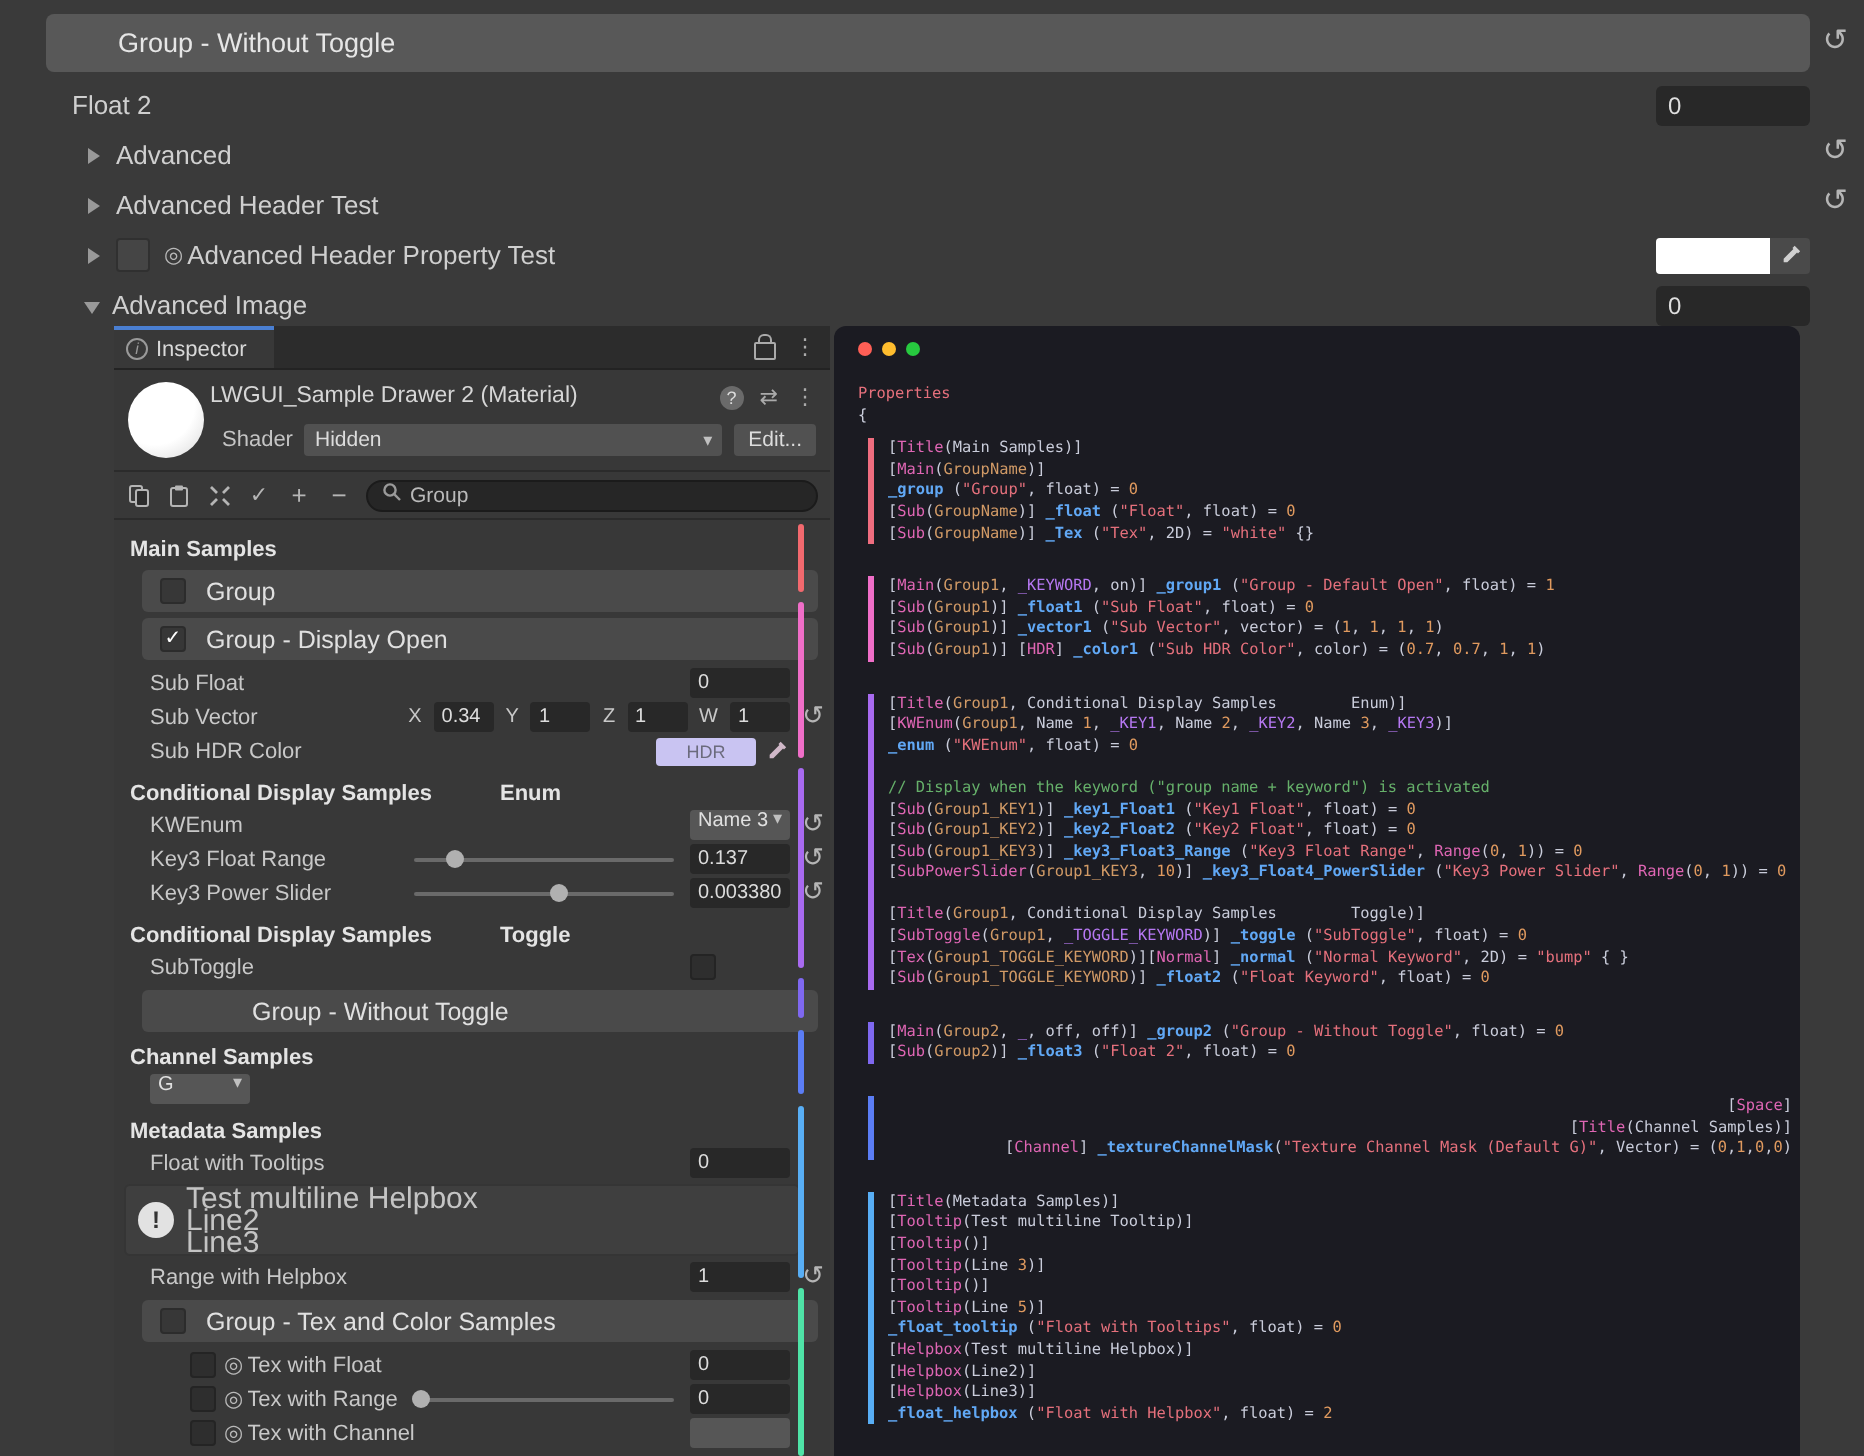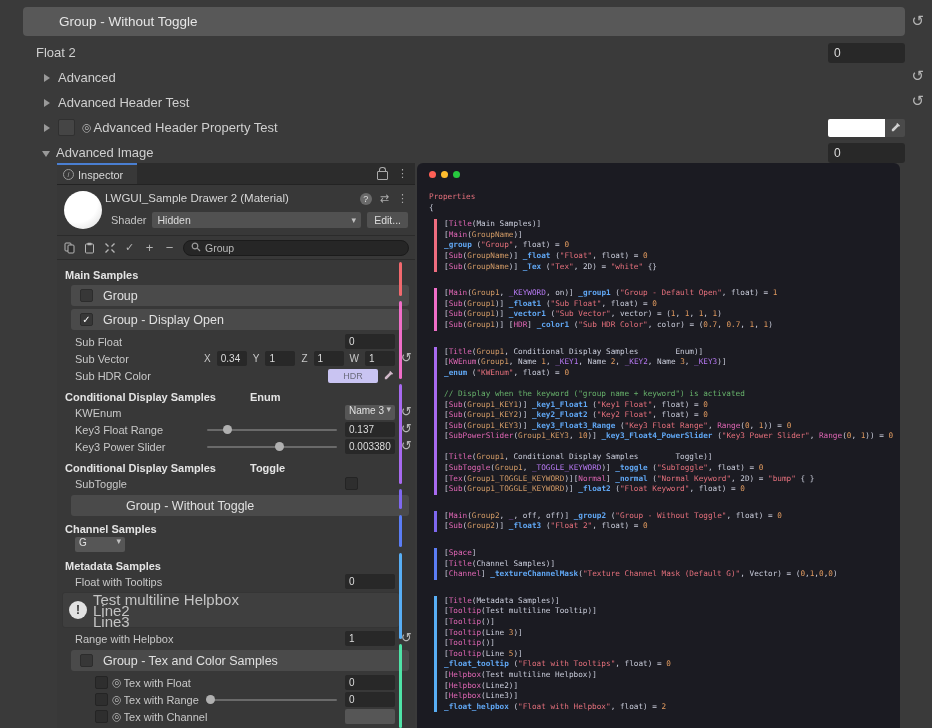--- a/index.html
+++ b/index.html
@@ -428,21 +428,21 @@
           <div class="line">&nbsp;</div>
           <div class="line">[<span class="c-attr">Title</span>(<span class="c-grp">Group1</span>, Conditional Display Samples        Toggle)]</div>
           <div class="line">[<span class="c-attr">SubToggle</span>(<span class="c-grp">Group1</span>, <span class="c-kw">_TOGGLE_KEYWORD</span>)] <span class="c-prop">_toggle</span> (<span class="c-str">"SubToggle"</span>, float) = <span class="c-num">0</span></div>
           <div class="line">[<span class="c-attr">Tex</span>(<span class="c-grp">Group1_TOGGLE_KEYWORD</span>)][<span class="c-attr">Normal</span>] <span class="c-prop">_normal</span> (<span class="c-str">"Normal Keyword"</span>, 2D) = <span class="c-str">"bump"</span> { }</div>
           <div class="line">[<span class="c-attr">Sub</span>(<span class="c-grp">Group1_TOGGLE_KEYWORD</span>)] <span class="c-prop">_float2</span> (<span class="c-str">"Float Keyword"</span>, float) = <span class="c-num">0</span></div>
         </div>
         <div class="block" style="border-left-color: rgb(127, 104, 240);">
           <div class="line">[<span class="c-attr">Main</span>(<span class="c-grp">Group2</span>, <span class="c-kw">_</span>, off, off)] <span class="c-prop">_group2</span> (<span class="c-str">"Group - Without Toggle"</span>, float) = <span class="c-num">0</span></div>
           <div class="line">[<span class="c-attr">Sub</span>(<span class="c-grp">Group2</span>)] <span class="c-prop">_float3</span> (<span class="c-str">"Float 2"</span>, float) = <span class="c-num">0</span></div>
         </div>
-        <div class="block" style="border-left-color: rgb(91, 125, 245);">
+        <div class="block" style="border-left-color: rgb(91, 125, 245); text-align: right;">
           <div class="line">[<span class="c-attr">Space</span>]</div>
           <div class="line">[<span class="c-attr">Title</span>(Channel Samples)]</div>
           <div class="line">[<span class="c-attr">Channel</span>] <span class="c-prop">_textureChannelMask</span>(<span class="c-str">"Texture Channel Mask (Default G)"</span>, Vector) = (<span class="c-num">0</span>,<span class="c-num">1</span>,<span class="c-num">0</span>,<span class="c-num">0</span>)</div>
         </div>
         <div class="block" style="border-left-color: rgb(88, 174, 245);">
           <div class="line">[<span class="c-attr">Title</span>(Metadata Samples)]</div>
           <div class="line">[<span class="c-attr">Tooltip</span>(Test multiline Tooltip)]</div>
           <div class="line">[<span class="c-attr">Tooltip</span>()]</div>
           <div class="line">[<span class="c-attr">Tooltip</span>(Line <span class="c-num">3</span>)]</div>
           <div class="line">[<span class="c-attr">Tooltip</span>()]</div>

